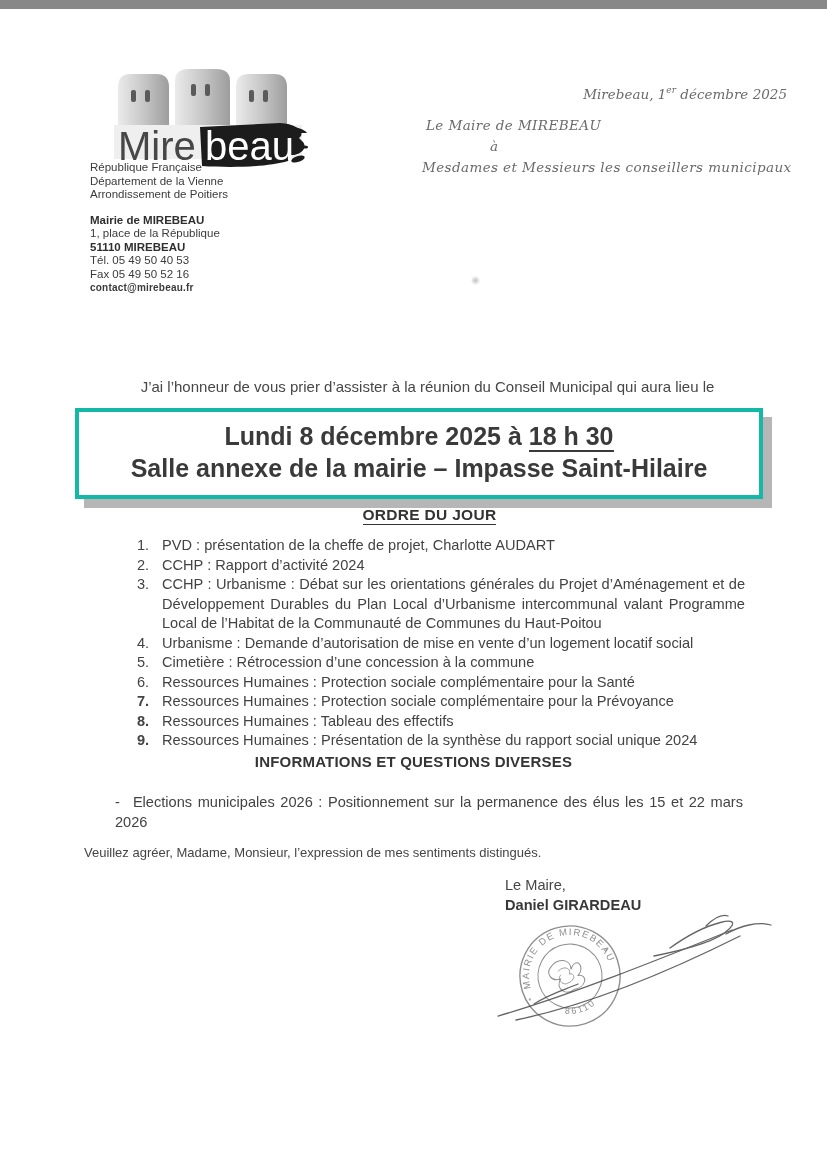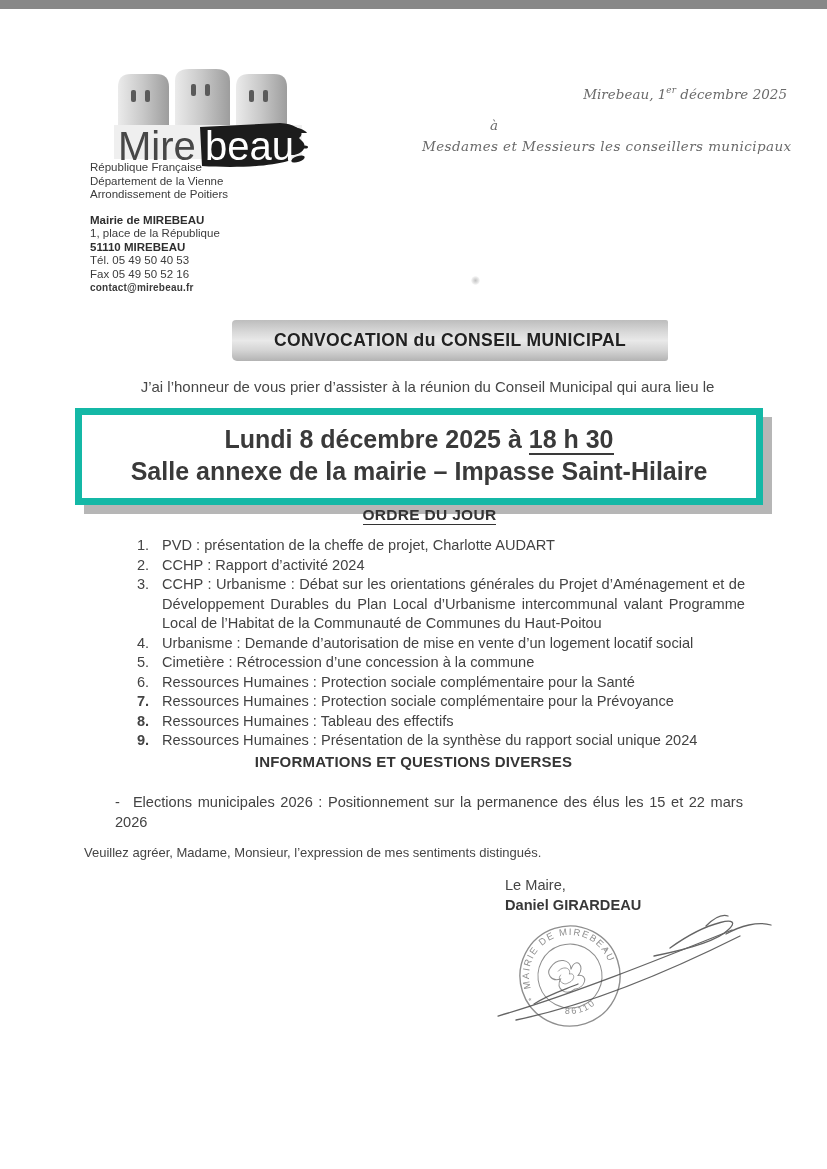--- a/index.html
+++ b/index.html
@@ -75,21 +75,21 @@
     text-align: center;
     font-size: 15px;
     color: #474747;
   }
 
   
   .meeting-box {
     position: absolute;
     left: 75px; top: 399px;
     width: 688px;
-    border: 7px solid #14b8a6;
+    border: 4px solid #14b8a6;
     background: #fff;
     box-shadow: 9px 9px 0 0 #b6b6b6;
     text-align: center;
     padding: 8px 0 10px 0;
     font-weight: bold;
     color: #3a3a3a;
   }
   .meeting-box .line1 { font-size: 25px; line-height: 32px; }
   .meeting-box .line1 .time { border-bottom: 2.5px solid #3a3a3a; padding-bottom: 0px; }
   .meeting-box .line2 { font-size: 25px; line-height: 33px; }
@@ -220,27 +220,27 @@
       <div class="b">Mairie de MIREBEAU</div>
       <div>1, place de la République</div>
       <div class="b">51110 MIREBEAU</div>
       <div>Tél. 05 49 50 40 53</div>
       <div>Fax 05 49 50 52 16</div>
       <div class="email">contact@mirebeau.fr</div>
     </div>
   </div>
 
   <div class="addressee">
+    <div class="l1">Le Maire de MIREBEAU</div>
     <div class="l2">à</div>
     <div class="l3">Mesdames et Messieurs les conseillers municipaux</div>
   </div>
 
   <div class="smudge"></div>
 
-  <div class="banner">CONVOCATION du CONSEIL MUNICIPAL</div>
 
   <div class="intro">J’ai l’honneur de vous prier d’assister à la réunion du Conseil Municipal qui aura lieu le</div>
 
   <div class="meeting-box">
     <div class="line1"><span>Lundi 8 décembre 2025 à </span><span class="time">18 h 30</span></div>
     <div class="line2">Salle annexe de la mairie – Impasse Saint-Hilaire</div>
   </div>
 
   <div class="agenda-heading-wrap">
     <span class="agenda-heading">ORDRE DU JOUR</span>

